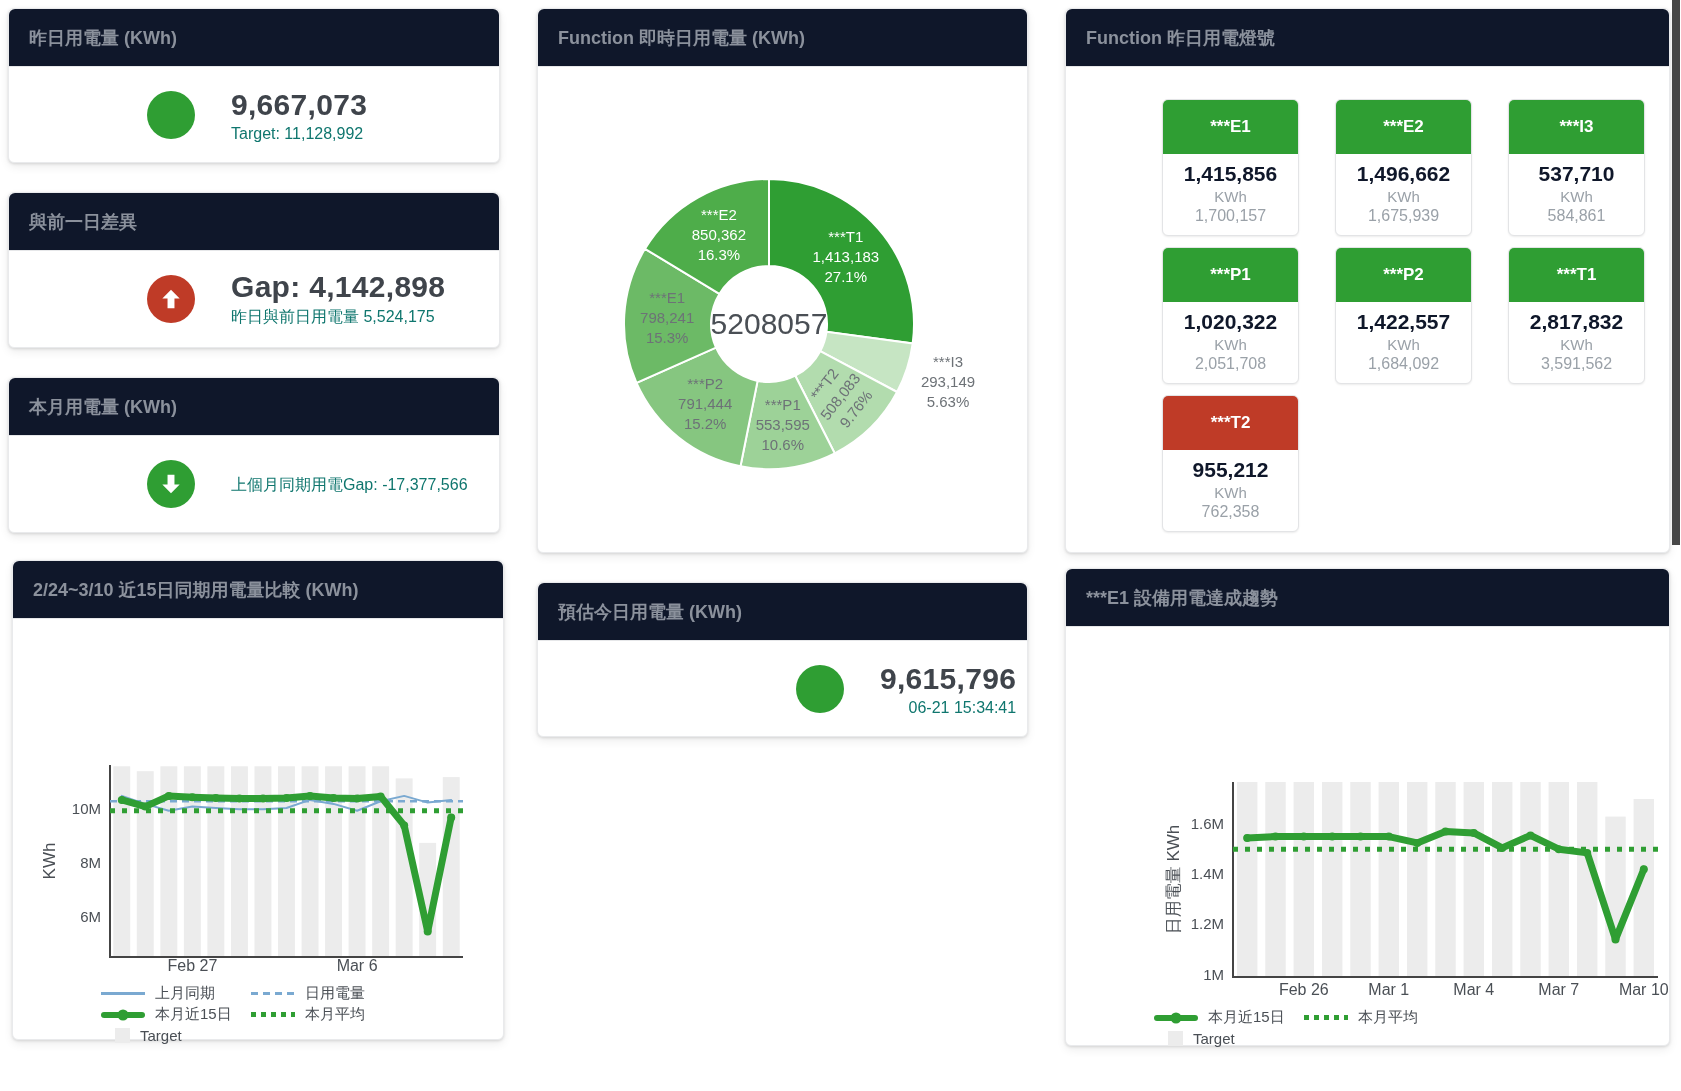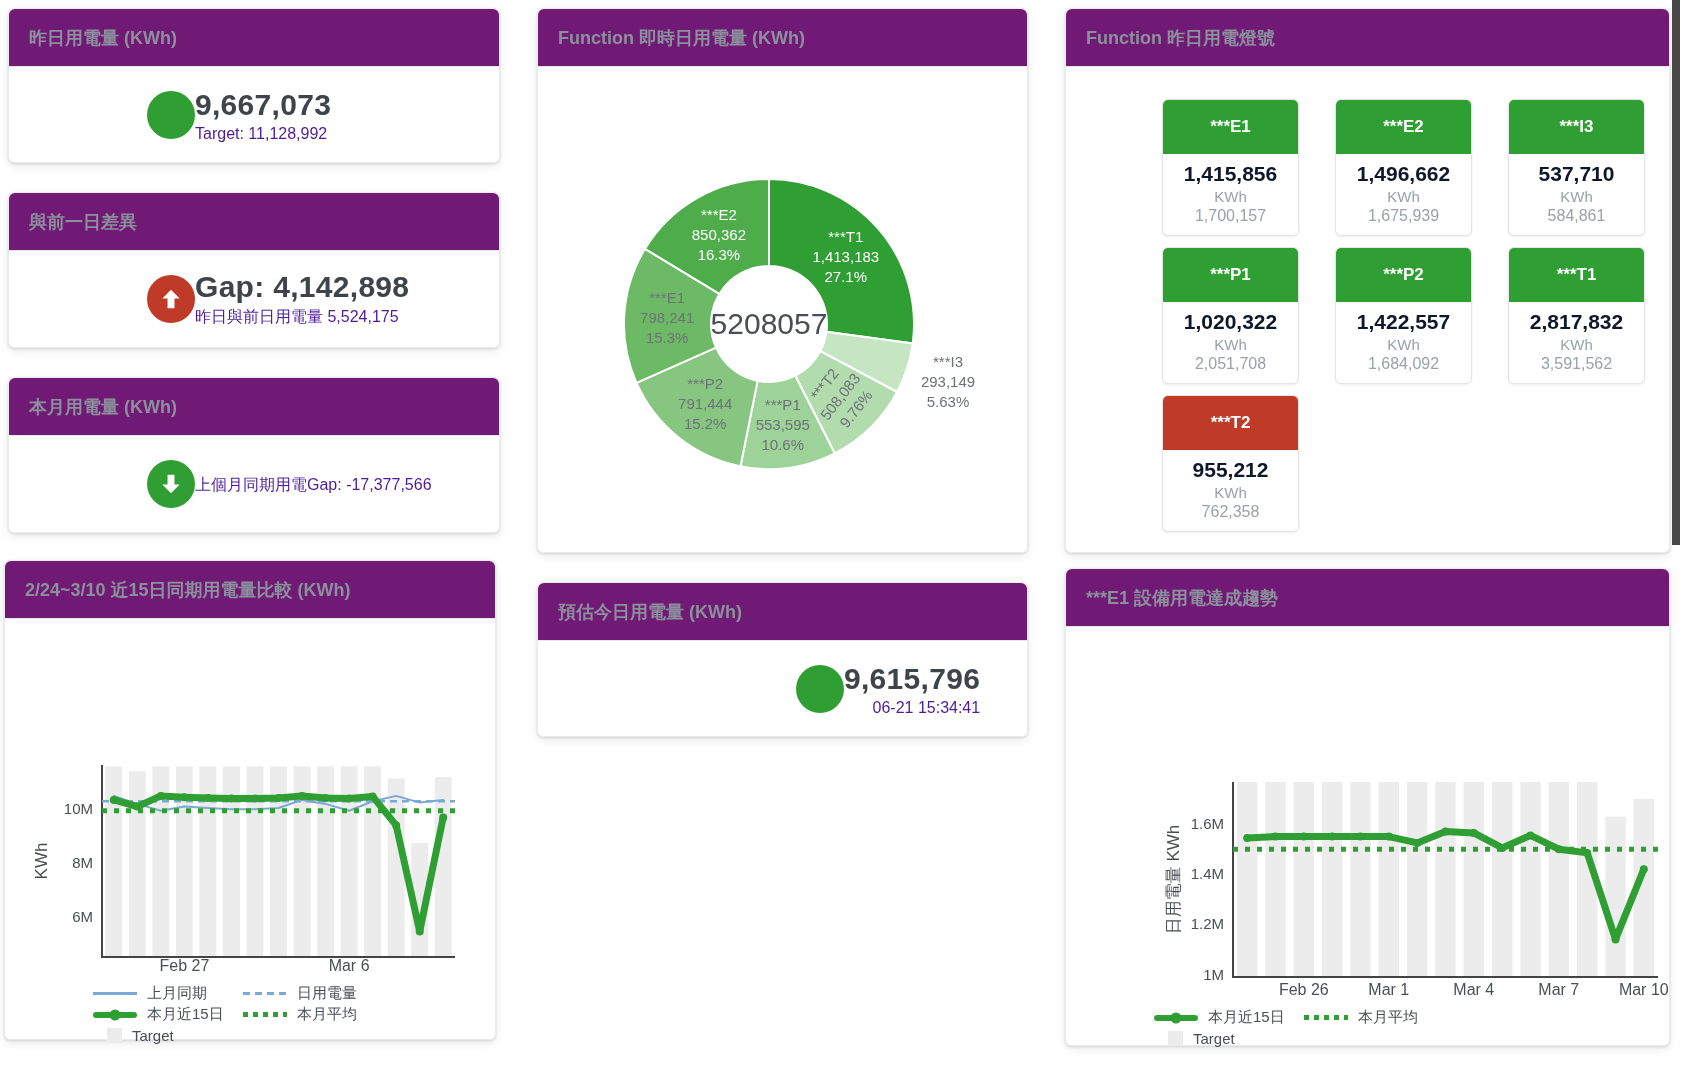--- a/index.html
+++ b/index.html
@@ -1,30 +1,30 @@
 <!DOCTYPE html>
 <html><head>
 <meta charset="utf-8">
 <style>
   html,body{margin:0;padding:0;}
   body{width:1681px;height:1091px;background:#fff;font-family:"Liberation Sans","DejaVu Sans",sans-serif;}
   .page{position:relative;width:1681px;height:1091px;overflow:hidden;background:#fff;}
   .card{position:absolute;background:#fff;border:1px solid #e9eaec;border-radius:6px;
         box-shadow:0 1px 3px rgba(0,0,0,.13),0 4px 10px rgba(0,0,0,.07);box-sizing:border-box;}
-  .card-h{height:57px;display:flex;align-items:center;padding:0 20px;background:#701a75;
+  .card-h{height:57px;display:flex;align-items:center;padding:0 20px;background:#0f172a;
           border-bottom:1px solid #e6e7e9;border-radius:6px 6px 0 0;font-size:18px;font-weight:700;color:#8b919c;}
   .kpi{display:flex;align-items:center;height:96px;}
   .kpi.pad-a{padding-left:138px;}
   .kpi.pad-f{padding-left:258px;}
   .dot{width:48px;height:48px;border-radius:50%;flex:0 0 auto;display:flex;align-items:center;justify-content:center;}
   .green{background:#2f9e33;}
   .red{background:#bf3b27;}
-  .kpi-text{}
+  .kpi-text{margin-left:36px;}
   .kpi-value{font-size:30px;font-weight:700;color:#3f444b;letter-spacing:.3px;}
-  .kpi-sub{font-size:16px;color:#4c1d95;margin-top:3px;}
+  .kpi-sub{font-size:16px;color:#0f766e;margin-top:3px;}
   .kpi-sub.right{text-align:right;}
   .tiles{display:grid;grid-template-columns:repeat(3,137px);column-gap:36px;row-gap:11px;margin:32px 0 0 96px;}
   .tile{border:1px solid #e3e4e6;border-radius:6px;box-shadow:0 1px 2px rgba(0,0,0,.08);overflow:hidden;background:#fff;}
   .tile-head{height:54px;display:flex;align-items:center;justify-content:center;color:#fff;font-size:17px;font-weight:700;}
   .tile-body{text-align:center;padding:8px 4px 10px;}
   .tile-value{font-size:21px;font-weight:700;color:#0f172a;}
   .tile-unit{font-size:15px;color:#9aa1a8;margin-top:2px;}
   .tile-target{font-size:16px;color:#9aa1a8;margin-top:2px;}
   .legend{margin:4px 0 0 88px;}
   .lg-row{display:flex;align-items:center;height:21px;}
@@ -79,21 +79,21 @@
         <svg width="26" height="26" viewBox="0 0 24 24">
             <path fill="#fff" d="M12 20.5 L4 12.5 H8.8 V3.5 H15.2 V12.5 H20 Z"></path>
           </svg>
       </span>
       <div class="kpi-text">
         <div class="kpi-sub">上個月同期用電Gap: -17,377,566</div>
       </div>
     </div>
   </section>
 
-  <section class="card" style="left:4px;top:560px;width:492px;height:480px">
+  <section class="card" style="left:12px;top:560px;width:492px;height:480px">
     <header class="card-h">
       <span>2/24~3/10 近15日同期用電量比較 (KWh)</span>
     </header>
     <svg id="chart-compare" width="490" height="356">
         <rect x="100.3" y="147.3" width="16.9" height="190.7" fill="#ececec"></rect>
         <rect x="123.8" y="152.2" width="16.9" height="185.8" fill="#ececec"></rect>
         <rect x="147.4" y="147.3" width="16.9" height="190.7" fill="#ececec"></rect>
         <rect x="170.9" y="147.3" width="16.9" height="190.7" fill="#ececec"></rect>
         <rect x="194.4" y="147.3" width="16.9" height="190.7" fill="#ececec"></rect>
         <rect x="218.0" y="147.3" width="16.9" height="190.7" fill="#ececec"></rect>

